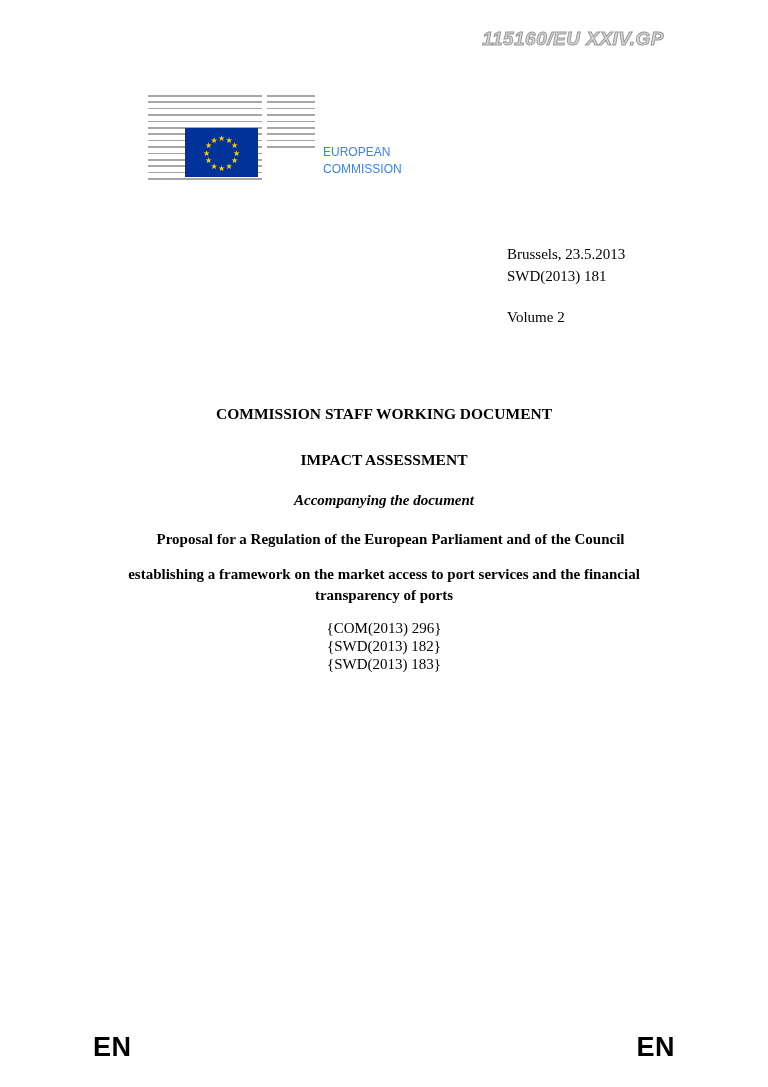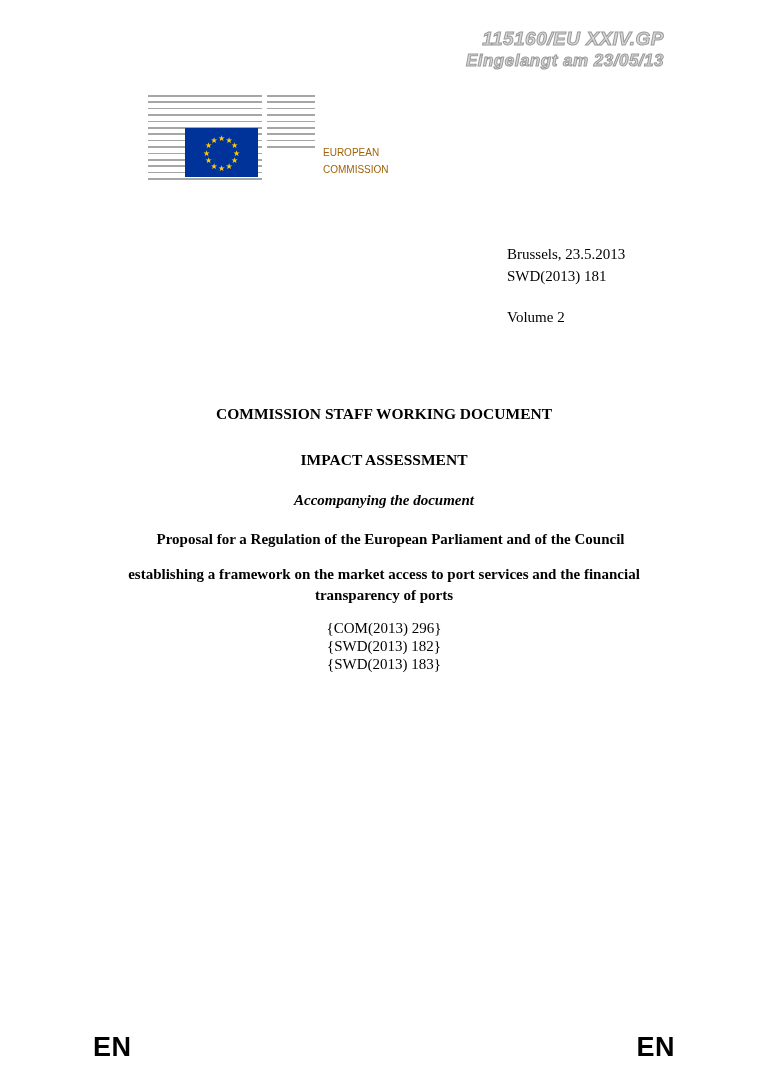--- a/index.html
+++ b/index.html
@@ -40,21 +40,21 @@
   }
   .lines-left  { left: 0;   top: 0; width: 114px; height: 90px; }
   .lines-right { left: 119px; top: 0; width: 48px;  height: 53px; }
   .flag {
     position: absolute; left: 37px; top: 33px; width: 73px; height: 49px;
     background: #003399; display: block;
   }
   .inst {
     position: absolute; left: 265px; top: 144px;
     font-family: "Liberation Sans", sans-serif;
-    font-size: 10px; line-height: 17px; color: #a16207;
+    font-size: 12px; line-height: 17px; color: #3b82f6;
   }
 
   
   .meta {
     position: absolute; left: 449px; top: 243px;
     font-size: 15px; line-height: 22px;
   }
   .meta .volume { margin-top: 19px; }
 
   
@@ -76,21 +76,20 @@
   .lang-left  { left: 35px; }
   .lang-right { right: 35px; }
 </style>
 </head>
 <body>
 
 <div class="page">
 
   <div class="stamp">
     <div class="l1">115160/EU XXIV.GP</div>
-    <div class="l2">Eingelangt am 23/05/13</div>
   </div>
 
   <div class="logo">
     <div class="lines lines-left"></div>
     <div class="lines lines-right"></div>
     <svg class="flag" viewBox="0 0 73 49" xmlns="http://www.w3.org/2000/svg">
       <rect x="0" y="0" width="73" height="49" fill="#003399"></rect>
       <g fill="#FFCC00" font-family="DejaVu Sans, sans-serif" font-size="8" text-anchor="middle">
         <text x="36.5" y="12.5">★</text>
         <text x="44" y="14.5">★</text>

